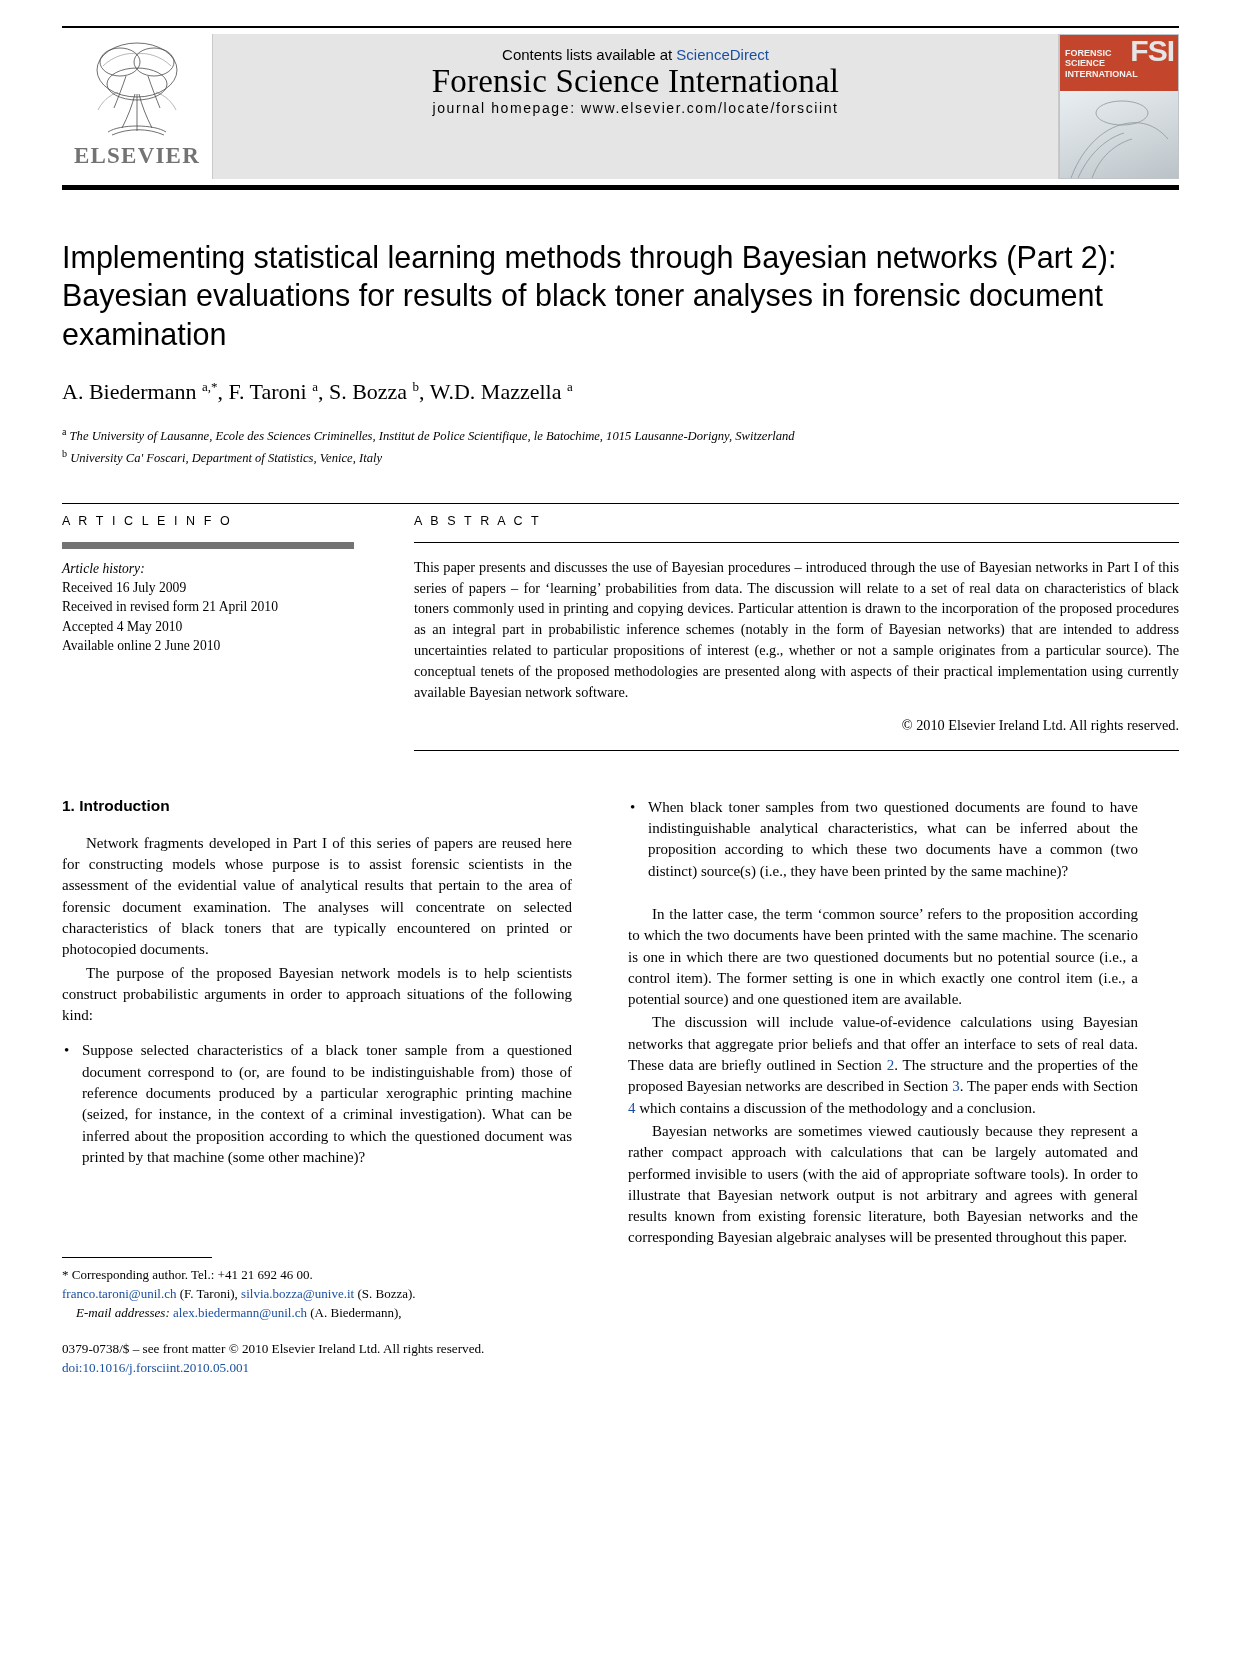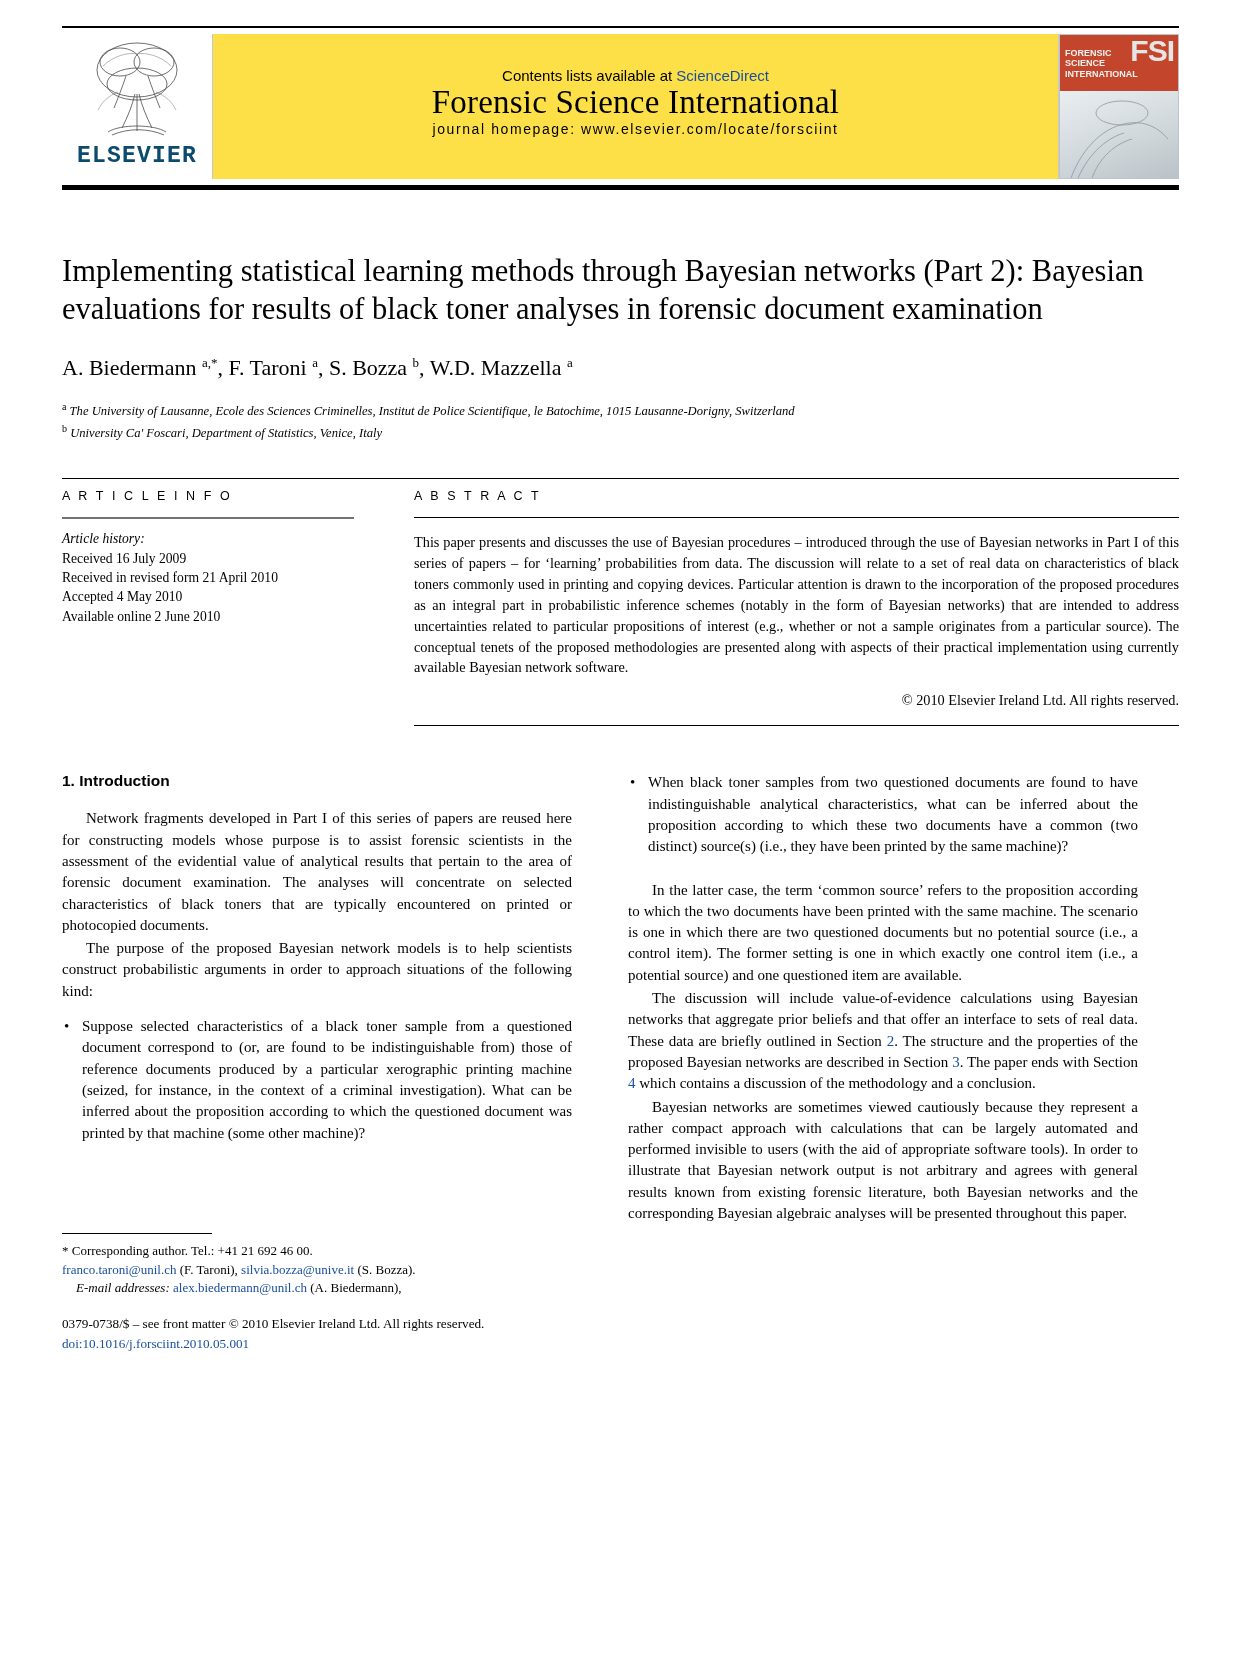--- a/index.html
+++ b/index.html
@@ -45,37 +45,37 @@
     width: 150px;
     flex: 0 0 150px;
     display: flex;
     flex-direction: column;
     align-items: center;
     justify-content: flex-start;
     padding-top: 8px;
   }
   .tree-svg { display:block; }
   .elsevier-word {
-    font-family: Liberation Mono, monospace;
+    font-family: Liberation Serif, serif;
     font-size: 23px;
     letter-spacing: 1.2px;
-    color: #0c4a6e;
+    color: #737373;
     font-weight: 700;
     margin-top: 3px;
   }
   .journal-band {
     flex: 1 1 auto;
-    background: #fde047;
+    background: #e5e5e5;
     border-left: 1px solid #c9c9c9;
     border-right: 1px solid #c9c9c9;
     display: flex;
     flex-direction: column;
     align-items: center;
-    justify-content: center;
-    padding: 4px 0 14px 0;
+    justify-content: flex-start;
+    padding: 12px 0 14px 0;
     margin: 6px 0 6px 0;
   }
   .contents-line {
     font-family: "Liberation Sans", sans-serif;
     font-size: 15px;
   }
   .contents-line a { color: #1a4fa0; text-decoration: none; }
   .journal-title {
     font-family: "Liberation Serif", serif;
     font-size: 33px;
@@ -120,24 +120,24 @@
     line-height: 1.15;
   }
   .cover-img {
     position: absolute;
     top: 56px; left: 0; right: 0; bottom: 0;
     background: linear-gradient(160deg,#e9eef1 0%, #cfd6da 60%, #b9c2c7 100%);
   }
 
   
   .title {
-    margin-top: 62px;
+    margin-top: 48px;
     font-size: 30.5px;
     line-height: 1.26;
-    font-family: Liberation Serif, serif;
+    font-family: Liberation Sans, sans-serif;
   }
   .authors {
     margin-top: 26px;
     font-size: 22px;
   }
   .authors sup { font-size: 13px; }
   .affil {
     margin-top: 18px;
     font-size: 12.6px;
     font-style: italic;
@@ -155,21 +155,21 @@
   }
   .col-info { width: 292px; flex: 0 0 292px; }
   .col-abs  { flex: 1 1 auto; }
   .sec-head {
     font-family: "Liberation Sans", sans-serif;
     font-size: 12.5px;
     letter-spacing: 2.6px;
     margin-bottom: 14px;
   }
   .info-block {
-    border-top: 2px solid #737373;
+    border-top: 7px solid #737373;
     padding-top: 10px;
     font-size: 13.6px;
     line-height: 1.42;
   }
   .info-block .ital { font-style: italic; }
   .info-block.bottom-rule { padding-bottom: 12px; border-bottom: 1px solid #000; }
   .abs-text {
     border-top: 1px solid #000;
     padding-top: 14px;
     font-size: 14.3px;

